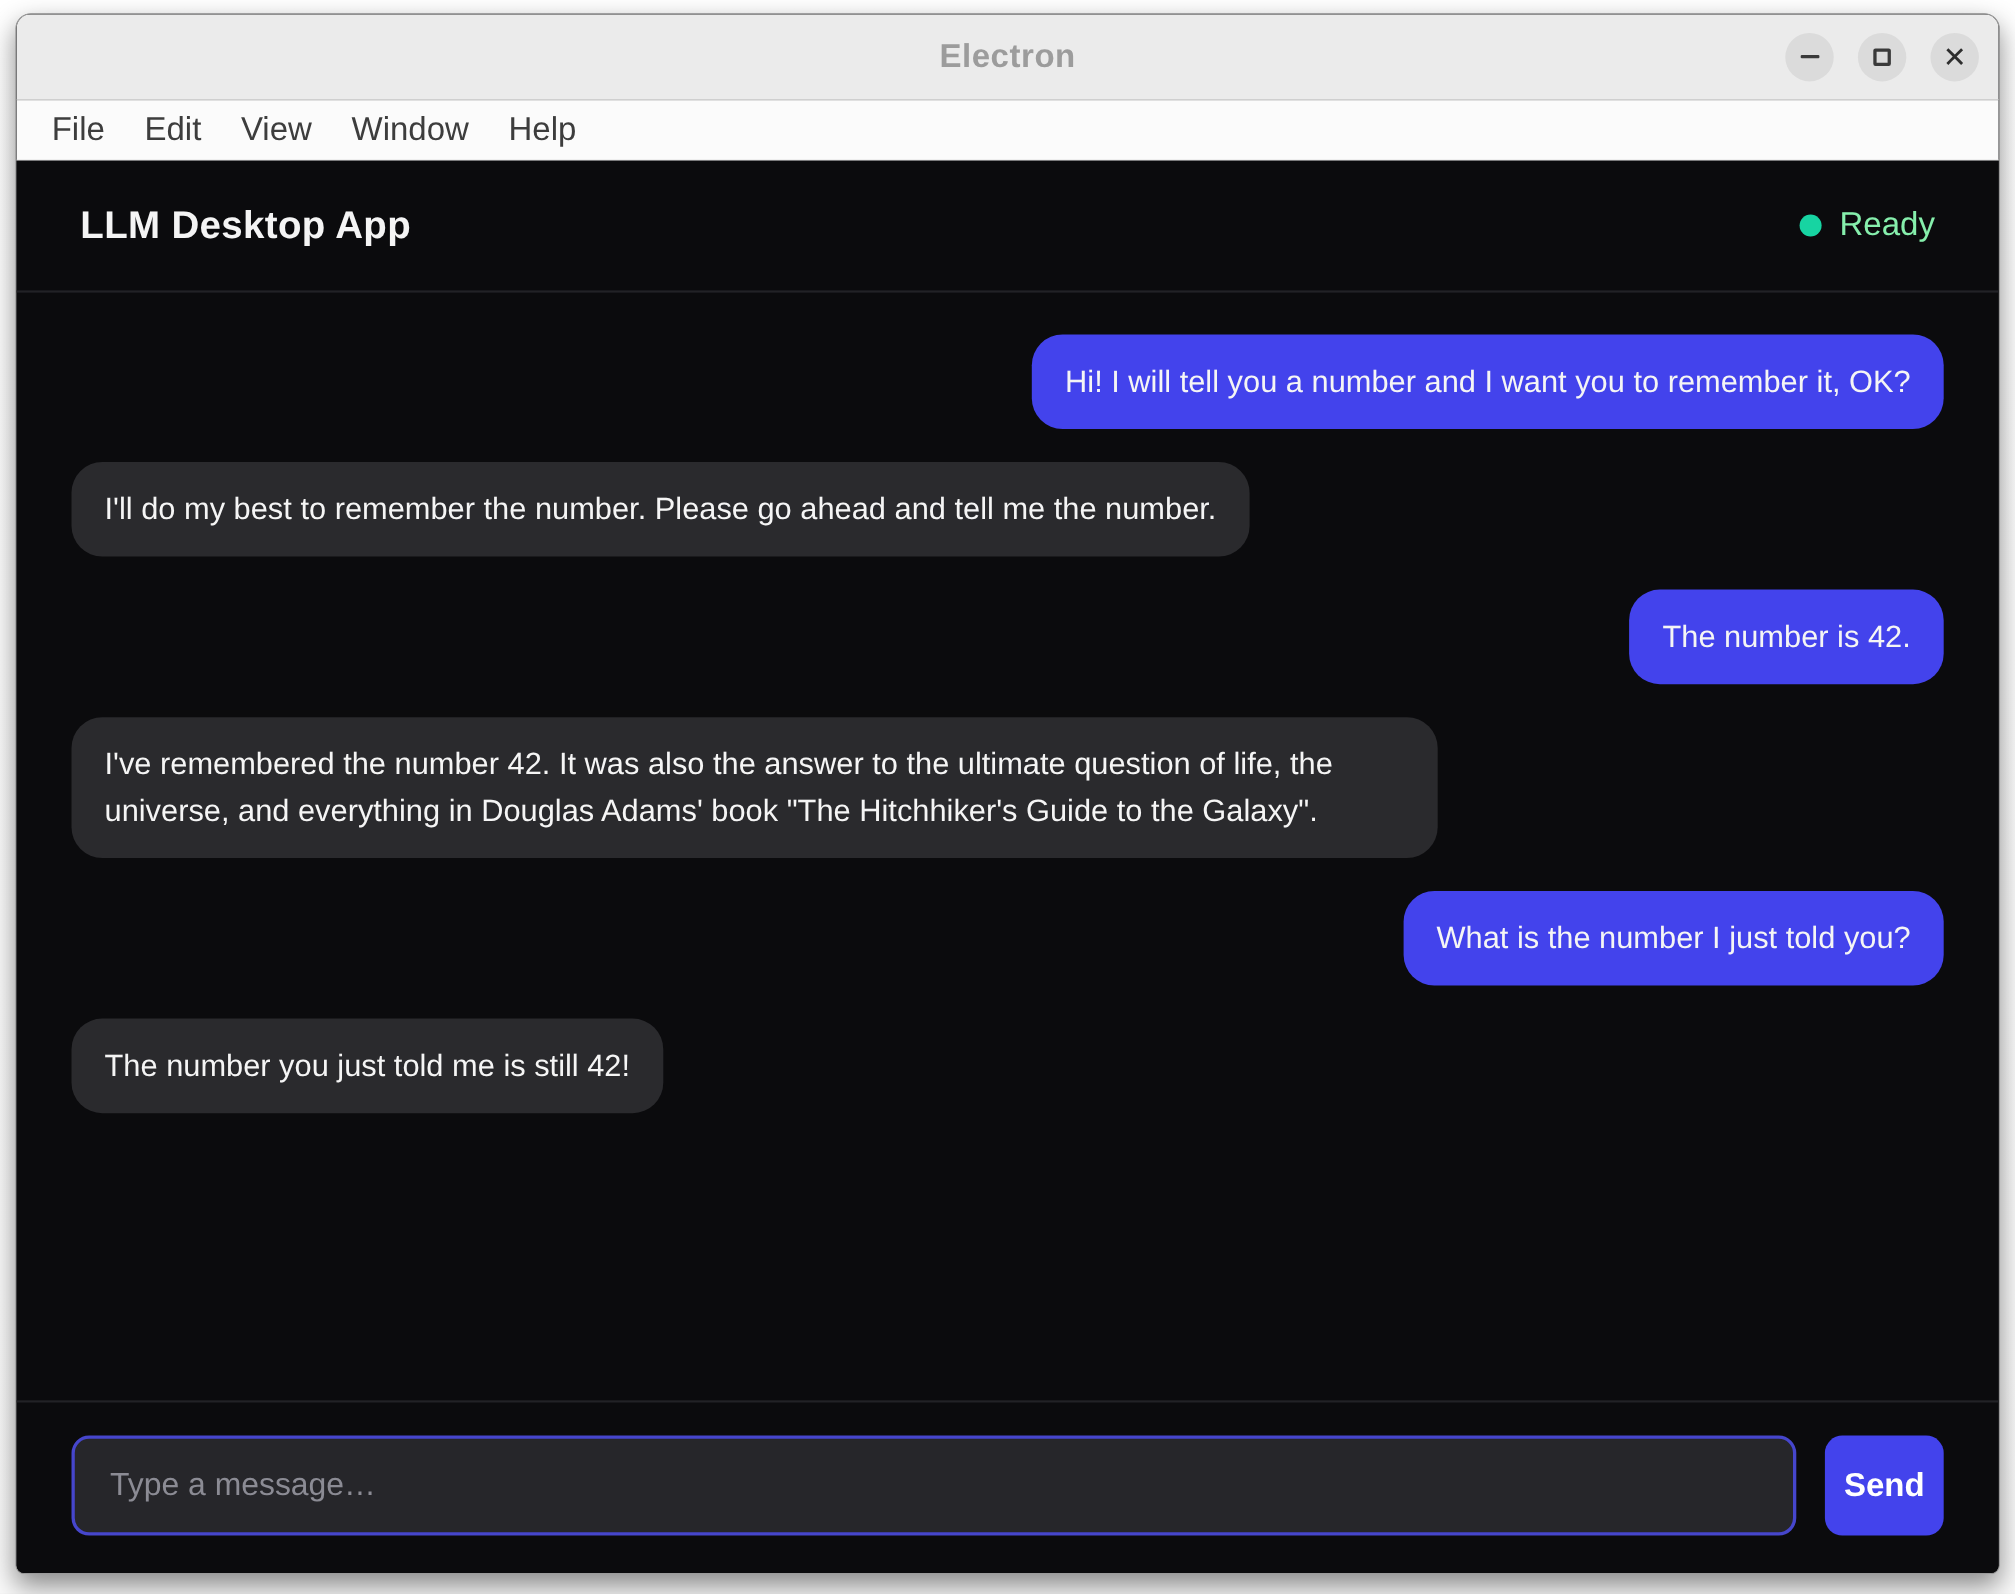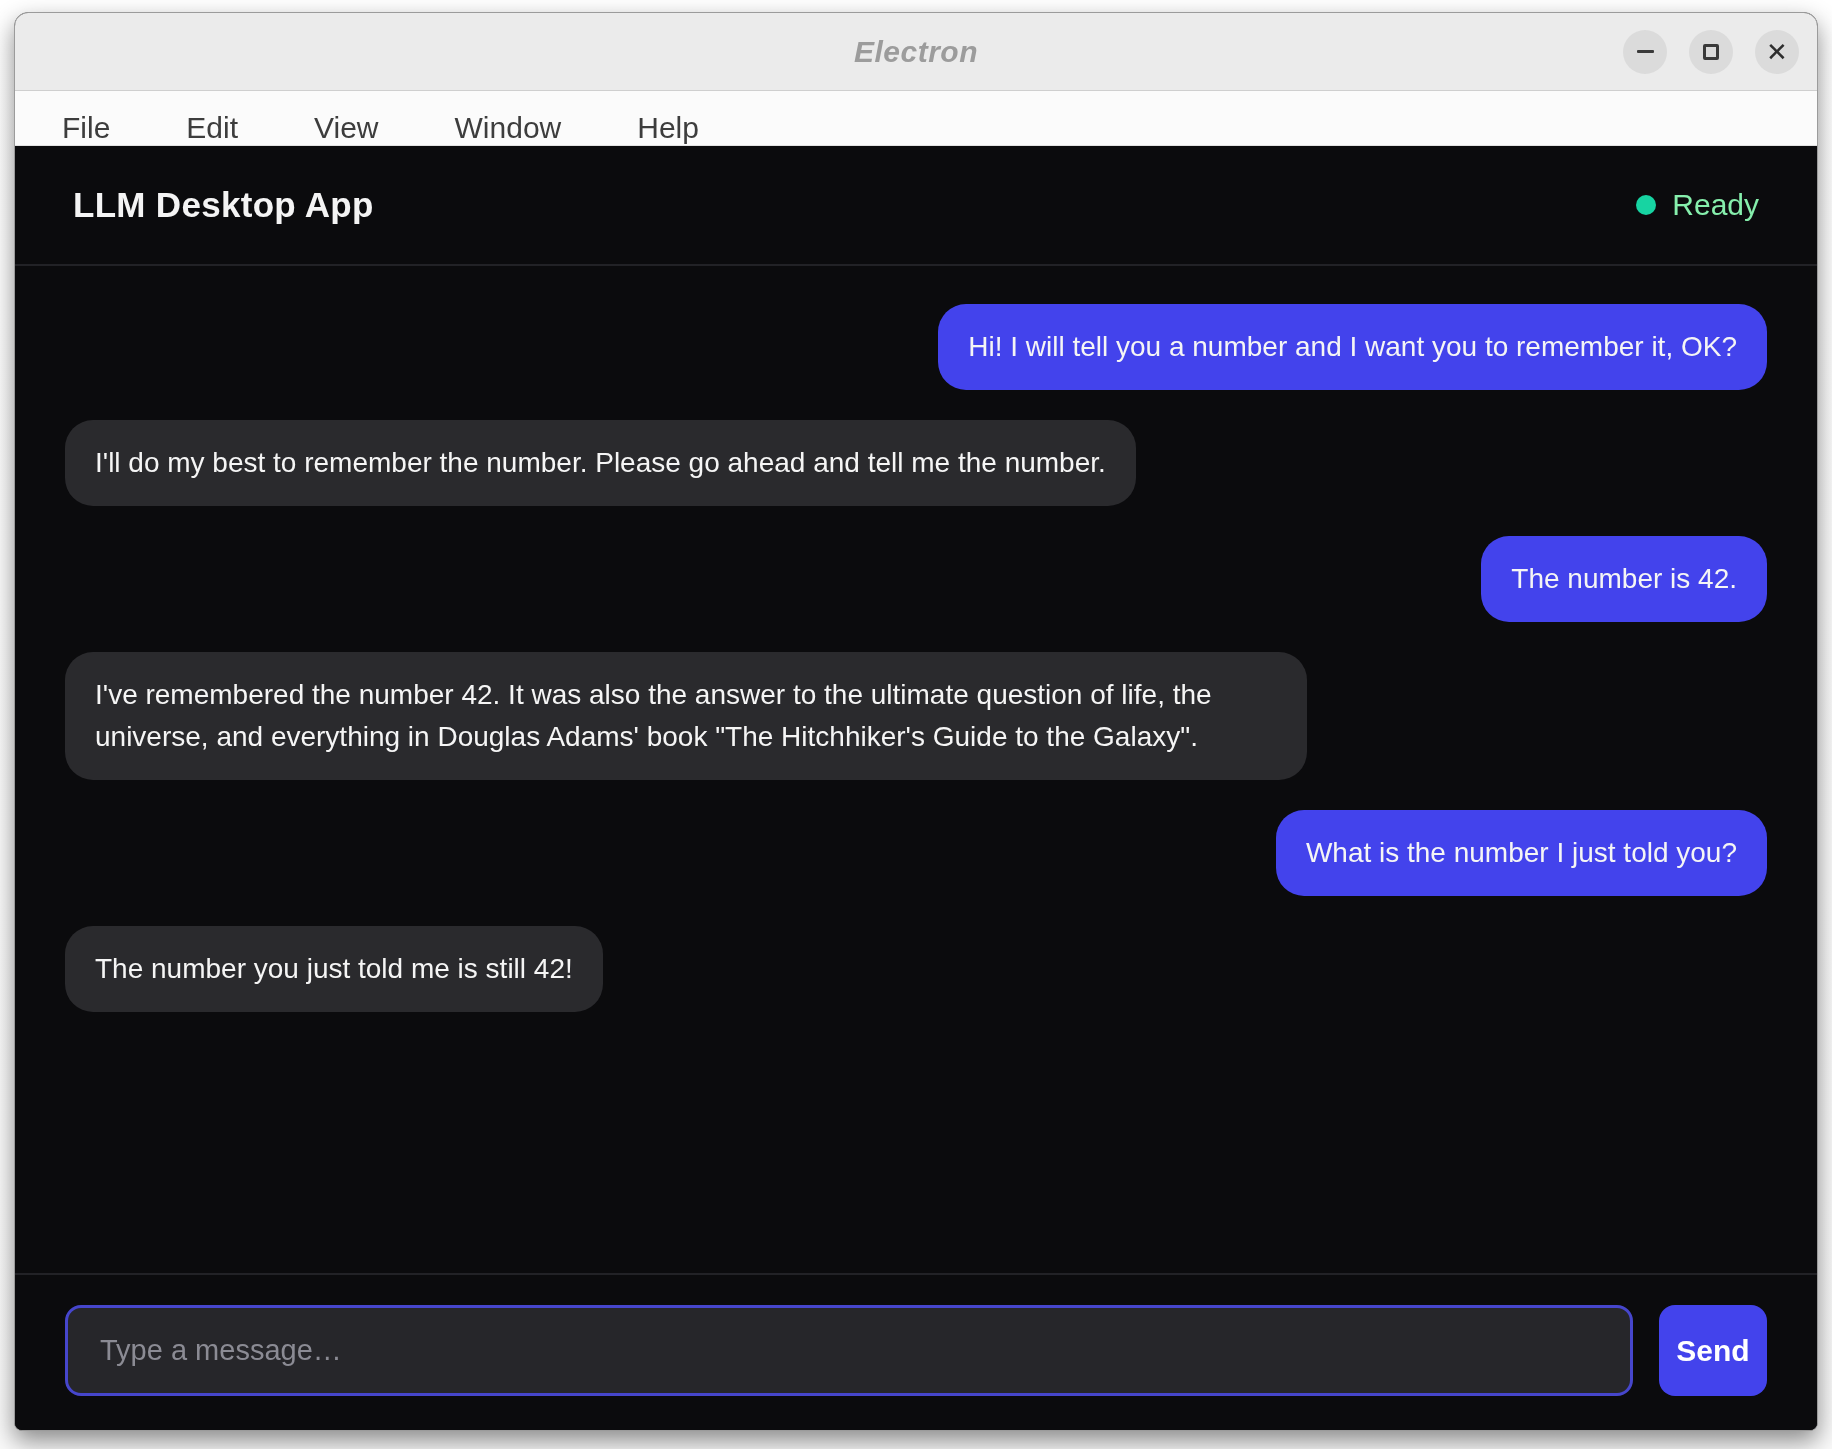--- a/index.html
+++ b/index.html
@@ -11,34 +11,34 @@
     border:1px solid #9b9b9b; border-radius:14px 14px 8px 8px;
     box-shadow:0 10px 24px rgba(0,0,0,0.45);
     overflow:hidden; display:flex; flex-direction:column; background:#0b0b0d;
   }
 
   
   .titlebar {
     height:78px; flex:0 0 auto; background:#ebebeb; border-bottom:1px solid #cfcfcf;
     display:flex; align-items:center; justify-content:center; position:relative;
   }
-  .titlebar-title { font-size:30px; font-weight:bold; color:#9c9c9c; letter-spacing:0.5px;font-style:italic; }
+  .titlebar-title { font-size:30px; font-weight:bold; color:#9c9c9c; letter-spacing:0.5px; }
   .titlebar-controls { position:absolute; right:18px; top:0; height:100%; display:flex; align-items:center; gap:22px; }
   .tb-btn {
     width:44px; height:44px; border-radius:50%; background:#dbdbdb; border:none;
     display:flex; align-items:center; justify-content:center; cursor:pointer; color:#333;
   }
   .glyph-min { display:block; width:17px; height:3px; background:#3a3a3a; border-radius:1px; }
   .glyph-max { display:block; width:16px; height:16px; border:3px solid #3a3a3a; border-radius:2px; }
   .glyph-close { font-size:26px; line-height:1; color:#2e2e2e; font-weight:400; }
 
   
   .menubar {
     height:55px; flex:0 0 auto; background:#fbfbfb; border-bottom:1px solid #e3e3e3;
-    display:flex; align-items:flex-end; padding-left:29px;gap:40px;
+    display:flex; align-items:center; padding-left:14px;
   }
   .menu-item { font-size:30px; color:#3d3d3d; padding:0 18px; cursor:default; }
 
   
   .app { flex:1; display:flex; flex-direction:column; background:#0b0b0d; min-height:0; }
 
   .app-header {
     flex:0 0 auto; height:120px; padding:0 58px; border-bottom:2px solid #222226;
     display:flex; align-items:center; justify-content:space-between;
   }

